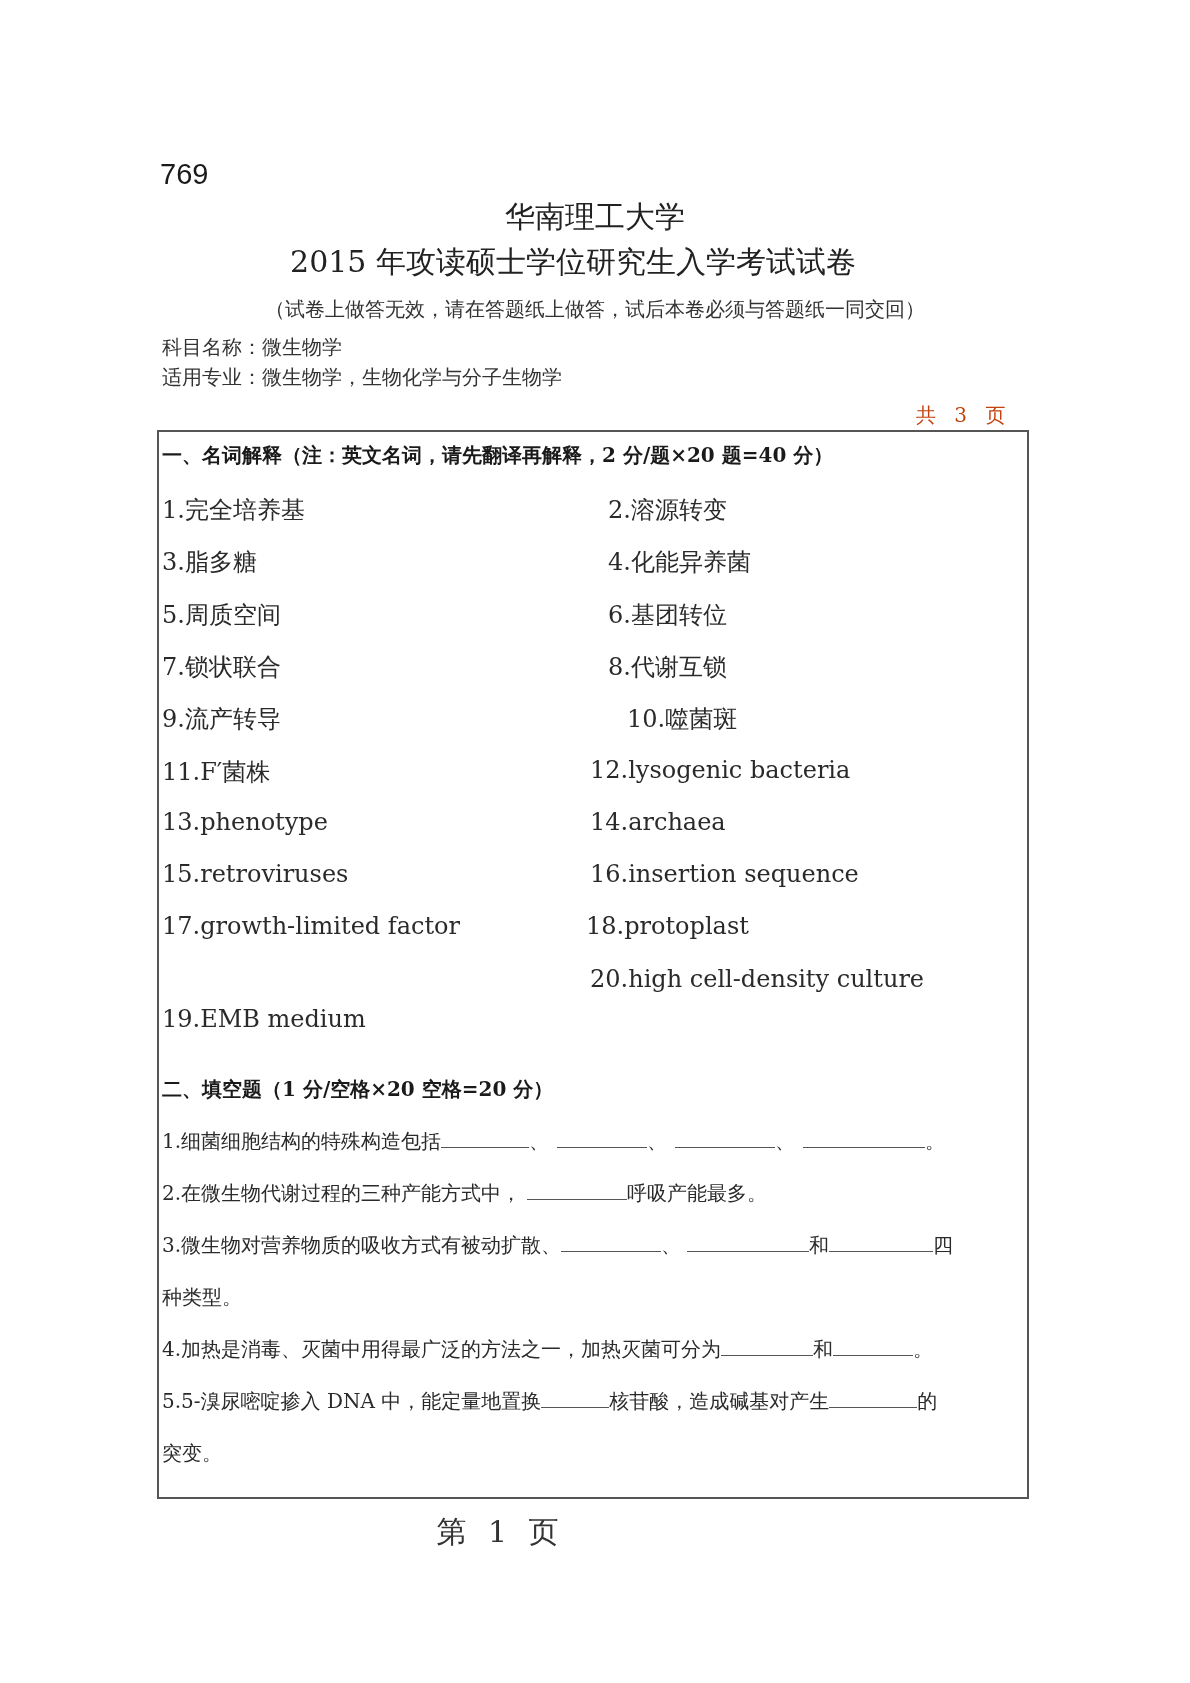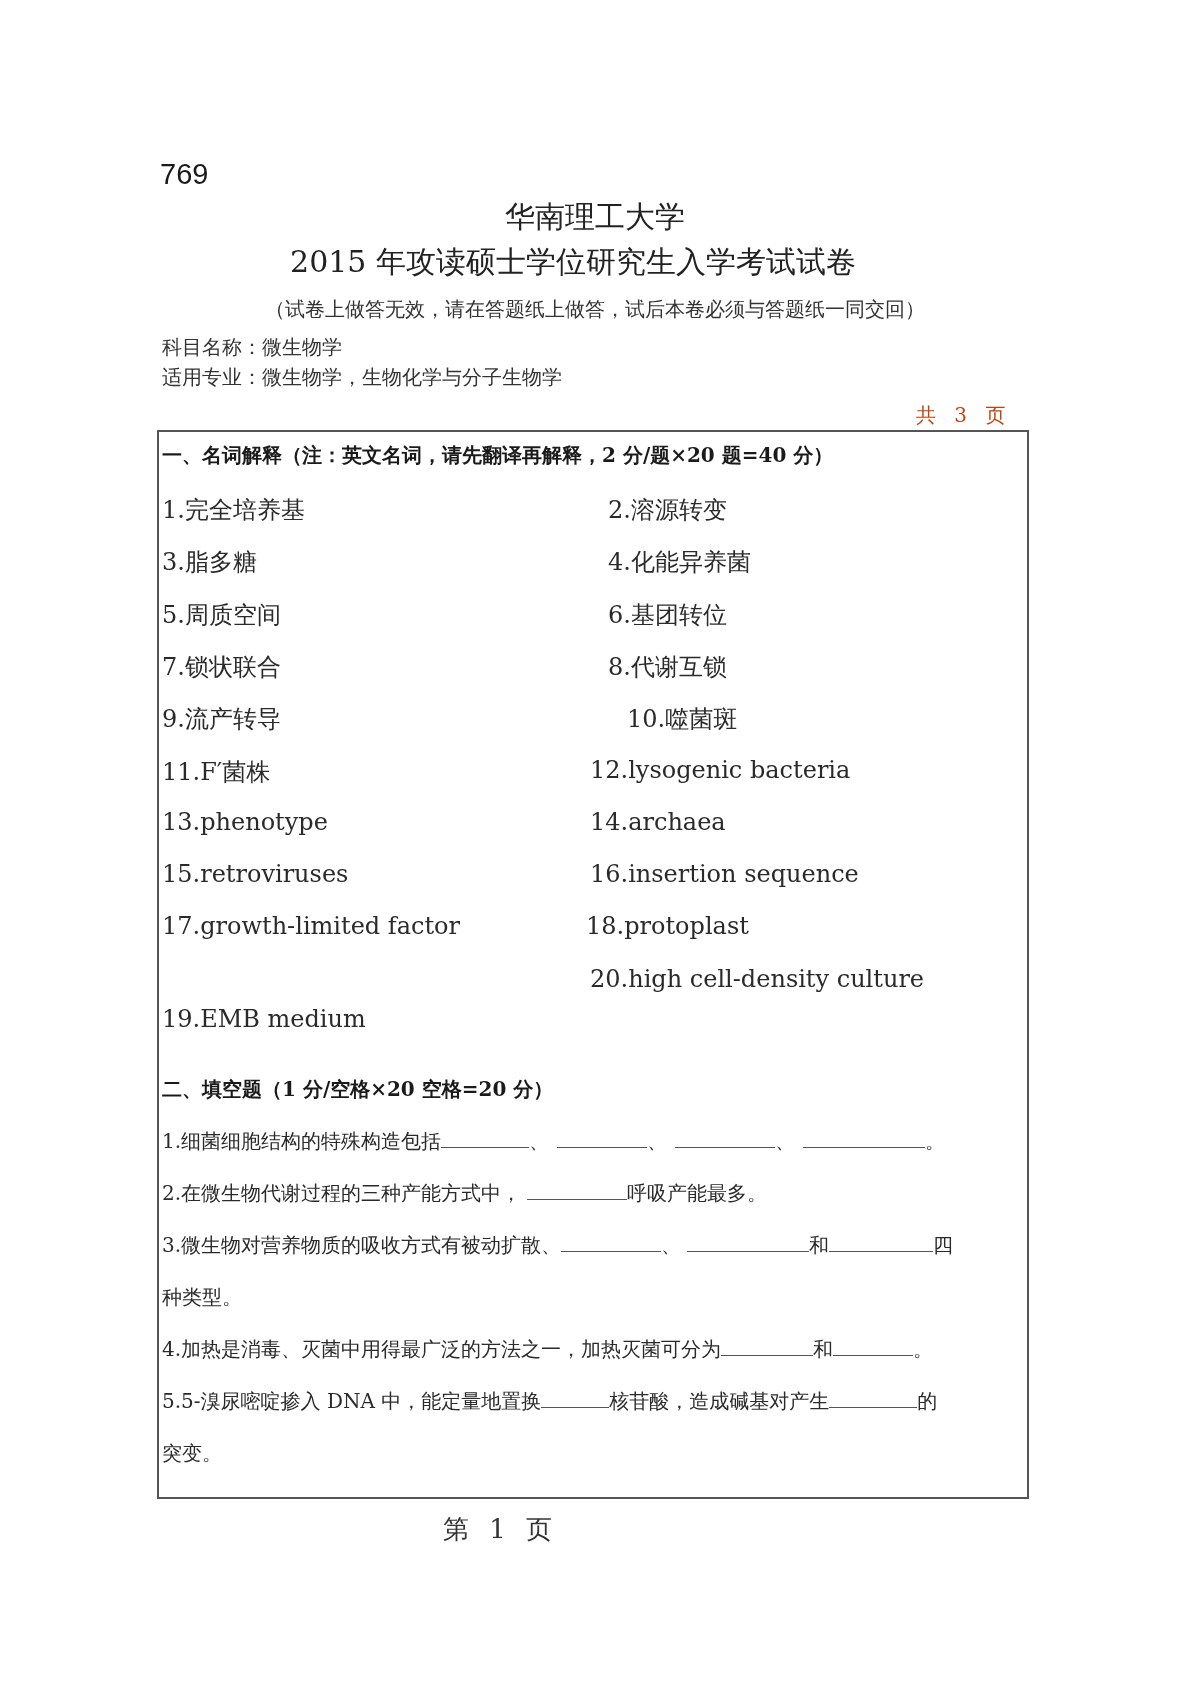--- a/index.html
+++ b/index.html
@@ -11,21 +11,21 @@
   .title { left:0; width:1146px; top:242px; text-align:center; font-size:30px; }
   .note { left:0; width:1190px; top:296px; text-align:center; font-size:20px; color:#333; }
   .meta { left:162px; font-size:20px; color:#333;margin-top:16px; }
   .pages { left:916px; top:402px; font-size:20px; color:#c2410c; word-spacing:12px; }
   .box { position:absolute; left:157px; top:430px; width:872px; height:1069px;
          border:2px solid #555; box-sizing:border-box; }
   .sec { left:162px; font-size:20px; font-weight:bold; color:#1a1a1a; }
   .term { font-size:24px; color:#2a2a2a; }
   .fill { left:162px; font-size:20px; color:#2a2a2a; }
   .blank { display:inline-block; border-bottom:1.5px solid #555; height:18px; vertical-align:baseline; }
-  .footer { left:0; width:995px; top:1512px; text-align:center; font-size:26px; word-spacing:12px; color:#333; }
+  .footer { left:0; width:995px; top:1512px; text-align:center; font-size:30px; word-spacing:12px; color:#333; }
 </style>
 </head>
 <body>
 
 <div class="abs code">769</div>
 <div class="abs uni">华南理工大学</div>
 <div class="abs title">2015 年攻读硕士学位研究生入学考试试卷</div>
 <div class="abs note">（试卷上做答无效，请在答题纸上做答，试后本卷必须与答题纸一同交回）</div>
 <div class="abs meta" style="top:318px">科目名称：微生物学</div>
 <div class="abs meta" style="top:348px">适用专业：微生物学，生物化学与分子生物学</div>

